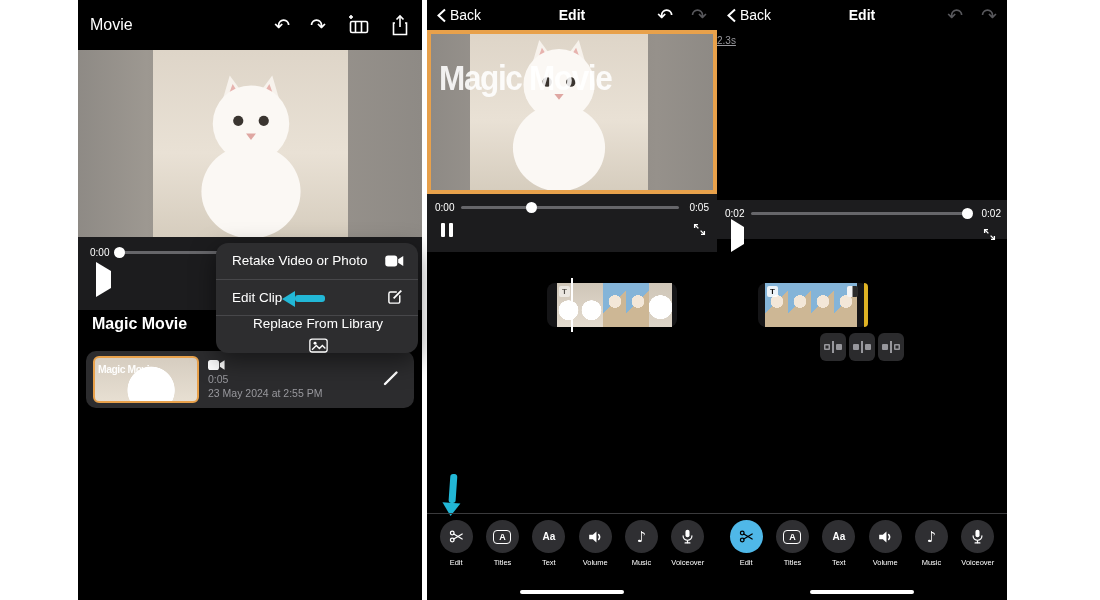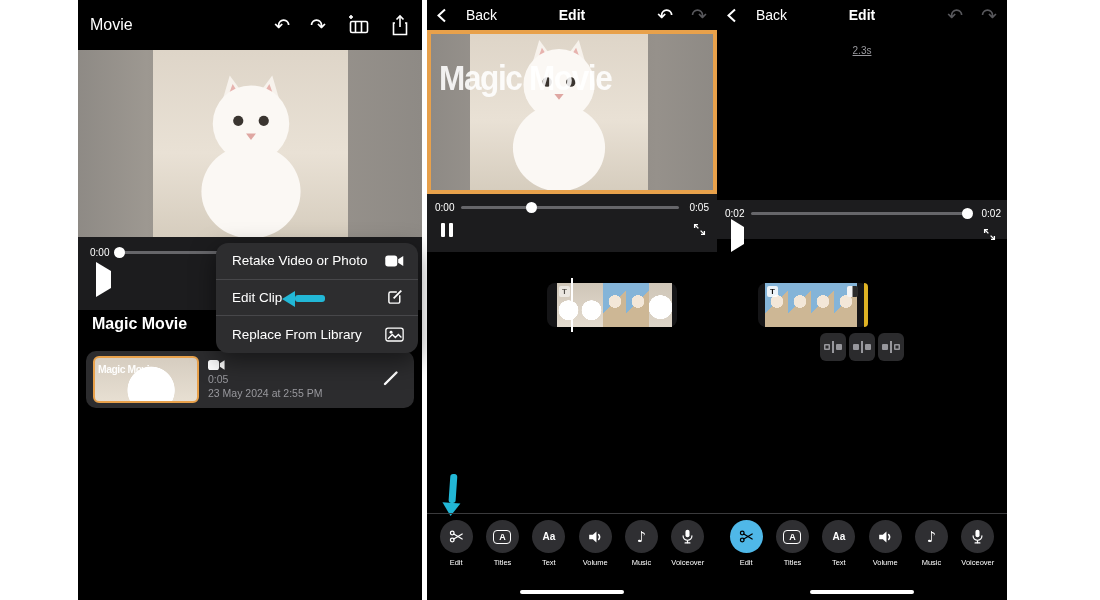--- a/index.html
+++ b/index.html
@@ -9,21 +9,21 @@
 
   .panel { position:absolute; top:0; height:600px; background:#000; }
   .panel-left  { left:78px;  width:344px; }
   .panel-mid   { left:427px; width:290px; }
   .panel-right { left:717px; width:290px; }
 
   
   .icon-glyph { font-family:"DejaVu Sans",sans-serif; color:#fff; }
   .dim { color:#58585c !important; }
   .navbar { position:absolute; top:0; left:0; right:0; display:flex; align-items:center; }
-  .back { display:flex; align-items:center; gap:20px; color:#fff; font-size:14px; }
+  .back { display:flex; align-items:center; gap:4px; color:#fff; font-size:14px; }
   .nav-title { position:absolute; left:0; right:0; text-align:center; color:#fff; font-weight:700; font-size:14px; }
   .undo-redo { position:absolute; display:flex; gap:18px; font-size:19px; line-height:1; }
   .player { position:absolute; left:0; right:0; background:#1c1c1e; }
   .time-row { position:absolute; display:flex; align-items:center; width:100%; }
   .time-label { color:#fff; font-size:10px; width:26px; }
   .track { position:relative; flex:1; height:3px; background:#66666a; border-radius:2px; }
   .knob { position:absolute; top:-4px; width:11px; height:11px; border-radius:50%; background:#fff; }
   .expand-btn { position:absolute; }
   .strip { position:absolute; height:44px; background:#151517; border-radius:8px; display:flex; align-items:center; overflow:visible; }
   .thumb { width:23px; height:44px; }
@@ -64,21 +64,21 @@
   .pl-play { position:absolute; left:18px; top:34px; }
   .pl-section-title { position:absolute; top:315px; left:14px; color:#fff; font-size:16px; font-weight:700; }
   .clip-row { position:absolute; left:8px; top:351px; width:328px; height:57px; background:#2c2c2e; border-radius:10px; }
   .clip-thumb { position:absolute; left:7px; top:5px; width:106px; height:47px; border:2px solid #e8a14b; border-radius:6px; overflow:hidden; background:radial-gradient(circle at 55% 75%, #ffffff 0 36%, rgba(255,255,255,0) 37%), linear-gradient(180deg,#d6cdc0,#e7dfd2); }
   .clip-thumb-title { position:absolute; top:5px; left:3px; color:rgba(255,255,255,.95); font-size:11.5px; font-weight:800; letter-spacing:-.5px; transform:scaleX(.9); transform-origin:left; white-space:nowrap; }
   .clip-meta { position:absolute; left:122px; top:8px; }
   .clip-duration, .clip-date { color:#98989d; font-size:10.5px; margin-top:2px; }
   .clip-pencil { position:absolute; right:14px; top:18px; }
   .ctx-menu { position:absolute; left:138px; top:243px; width:202px; height:110px; background:#2d2d2f; border-radius:12px; box-shadow:0 8px 24px rgba(0,0,0,.5); }
   .menu-item { position:relative; height:36.6px; display:flex; align-items:center; padding:0 14px 0 16px; border-bottom:1px solid #47474a; }
-  .menu-item:last-child { border-bottom:none; }
+  .menu-item:last-child { border-bottom:none;flex-direction:column; }
   .menu-label { color:#fff; font-size:13.5px; flex:1; }
   .menu-arrow { left:66px; top:11px; }
 
   
   .pm-navbar { height:30px; padding:0 10px; }
   .pm-undo-redo { right:10px; top:6px; }
   .pm-video { position:absolute; top:30px; left:0; width:290px; height:164px; border:4px solid #e8a14b; background:linear-gradient(90deg,#8e8a85,#9a958f 25%,#8b8781 50%,#96918b 80%,#8e8a85); overflow:hidden; }
   .pm-video .video-center { left:39px; width:178px; }
   .video-title { position:absolute; top:24px; left:8px; right:4px; color:rgba(255,255,255,.88); font-size:35px; font-weight:800; letter-spacing:-1.5px; transform:scaleX(.9); transform-origin:left; white-space:nowrap; }
   .pm-player { top:194px; height:58px; }
@@ -86,21 +86,21 @@
   .pm-player .time-label.right { text-align:right; width:30px; }
   .pause-btn { position:absolute; left:14px; top:29px; display:flex; gap:4px; }
   .pause-btn span { width:4px; height:14px; background:#fff; border-radius:1px; }
   .pm-expand { right:10px; top:28px; }
   .pm-strip { left:120px; top:283px; width:130px; padding-left:10px; }
   .playhead { position:absolute; left:24px; top:-5px; width:2px; height:54px; background:#fff; }
   .pm-tbadge { left:12px; top:3px; opacity:.65; }
   .pm-arrow { left:16px; top:474px; }
 
   
-  .pr-duration { position:absolute; top:45px; left:0; right:0; text-align:center; color:#98989d; font-size:10px;text-decoration:underline; }
+  .pr-duration { position:absolute; top:35px; left:0; right:0; color:#98989d; font-size:10px;text-decoration:underline; }
   .pr-player { top:200px; height:39px; }
   .pr-player .time-row { top:8px; padding:0 6px 0 8px; }
   .pr-play { position:absolute; left:14px; top:27px; }
   .pr-play .play-tri { border-top-width:8px; border-bottom-width:8px; border-left-width:13px; }
   .pr-expand { right:10px; top:27px; }
   .pr-strip { left:41px; top:283px; width:110px; padding-left:7px; }
   .pr-tbadge { left:9px; top:3px; }
   .pr-gradbadge { right:10px; top:3px; }
   .trim-handle { position:absolute; right:0; top:0; width:4px; height:44px; background:#dfb324; border-radius:0 8px 8px 0; }
   .trim-row { position:absolute; left:103px; top:333px; display:flex; gap:3px; }

